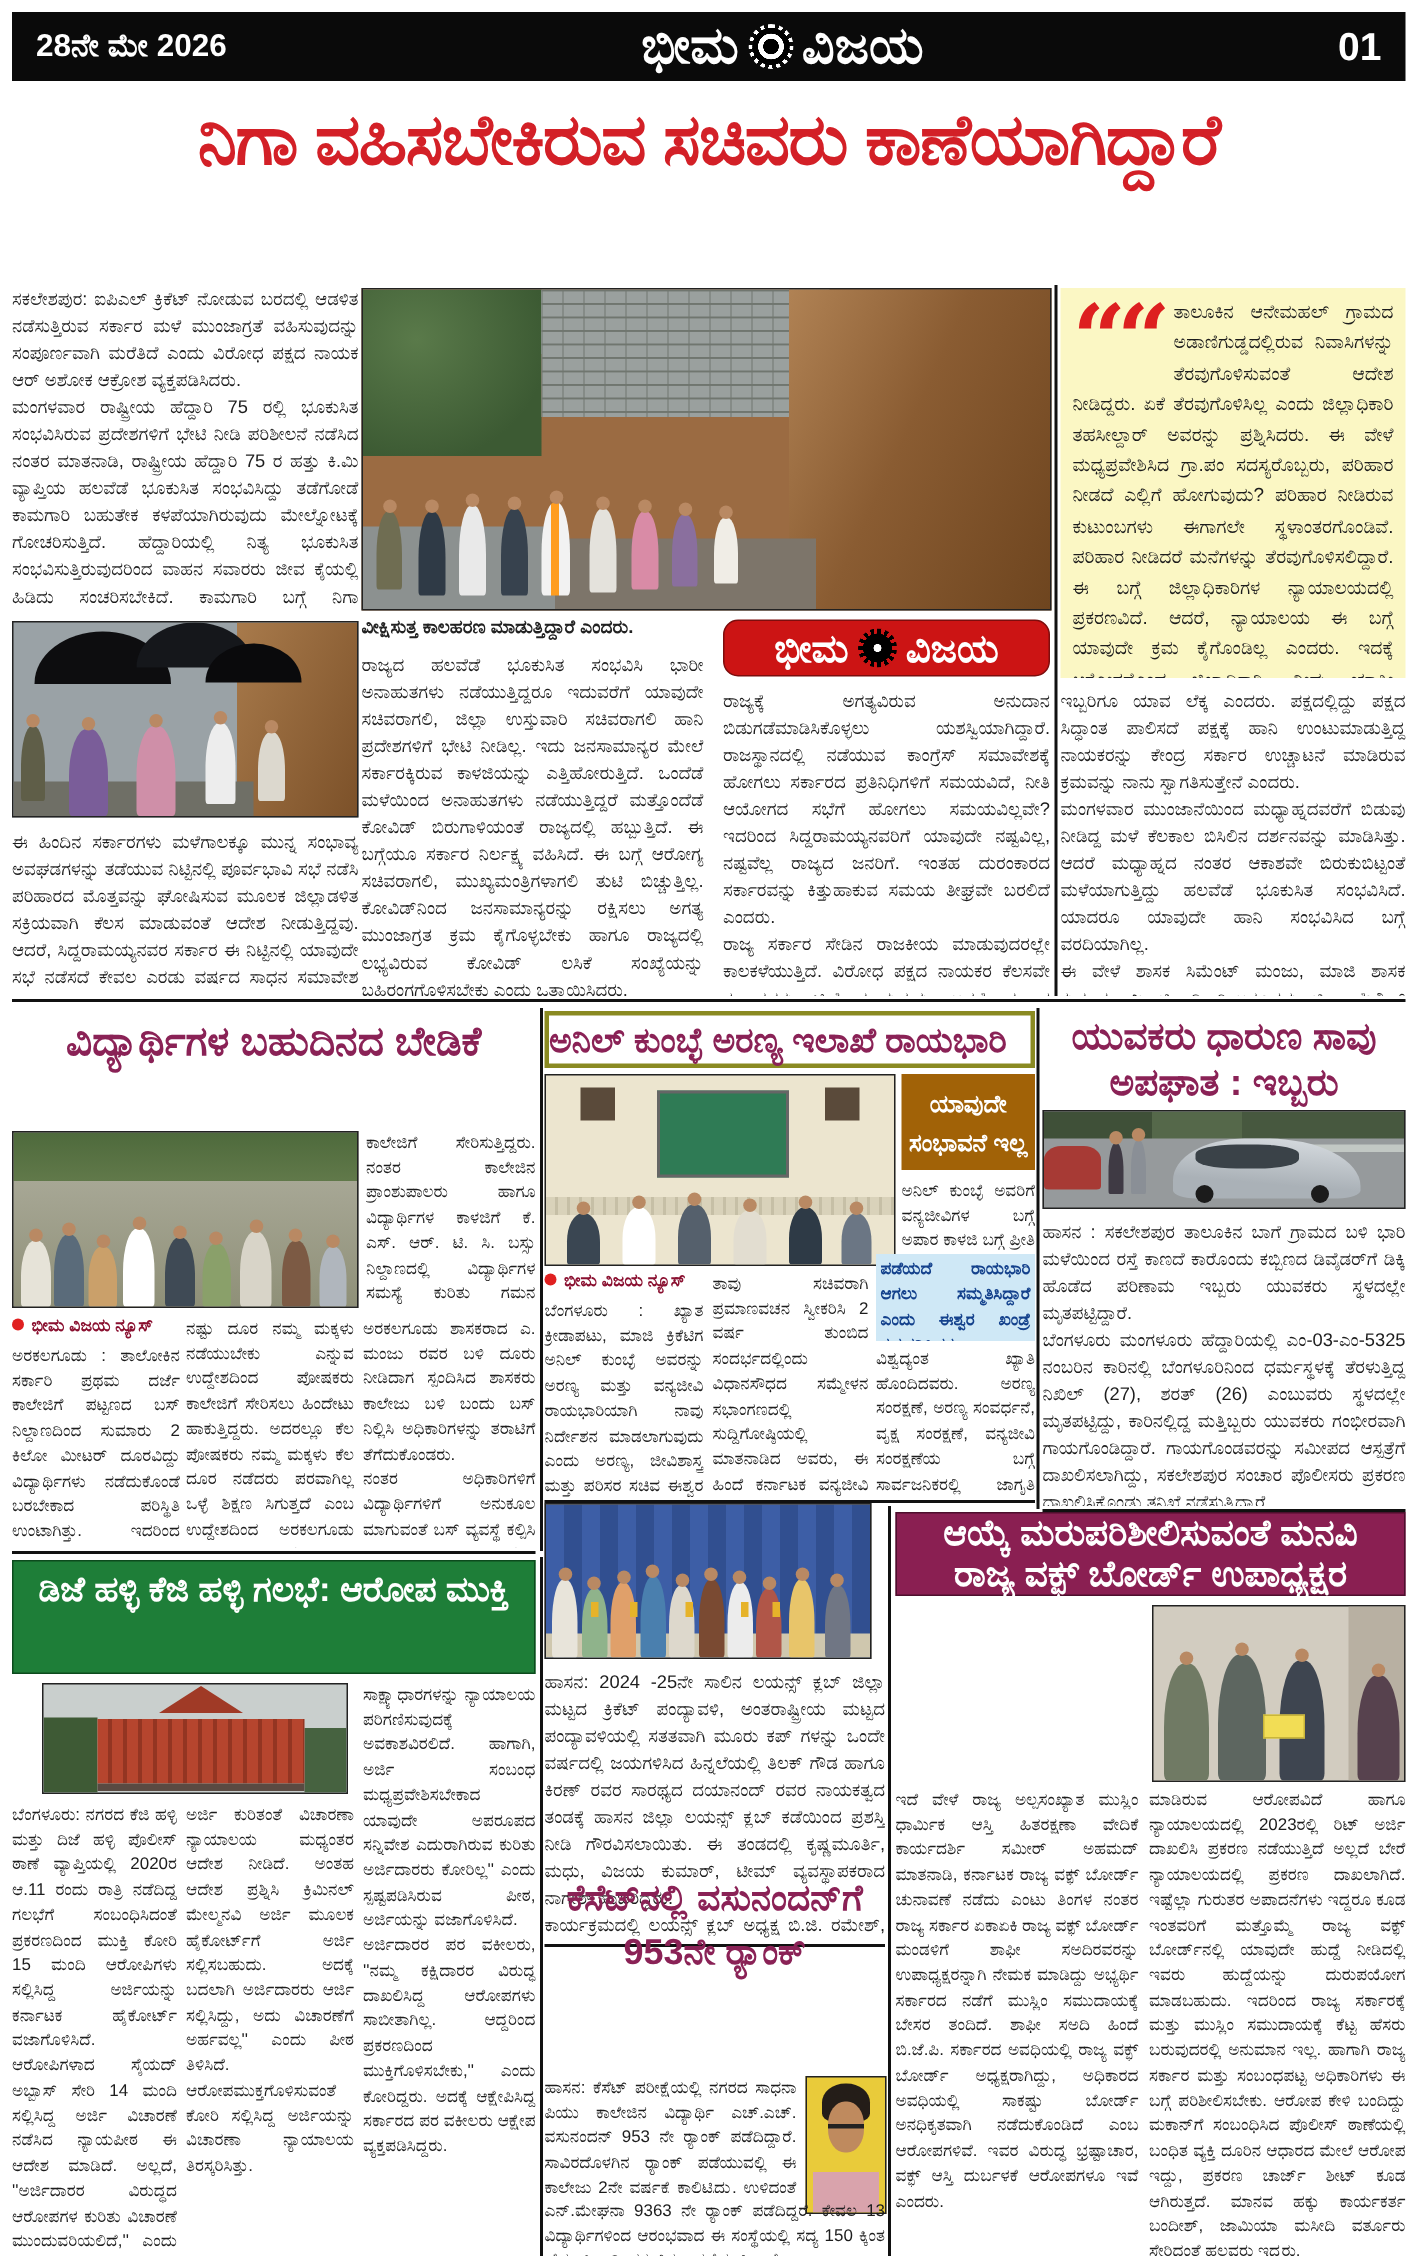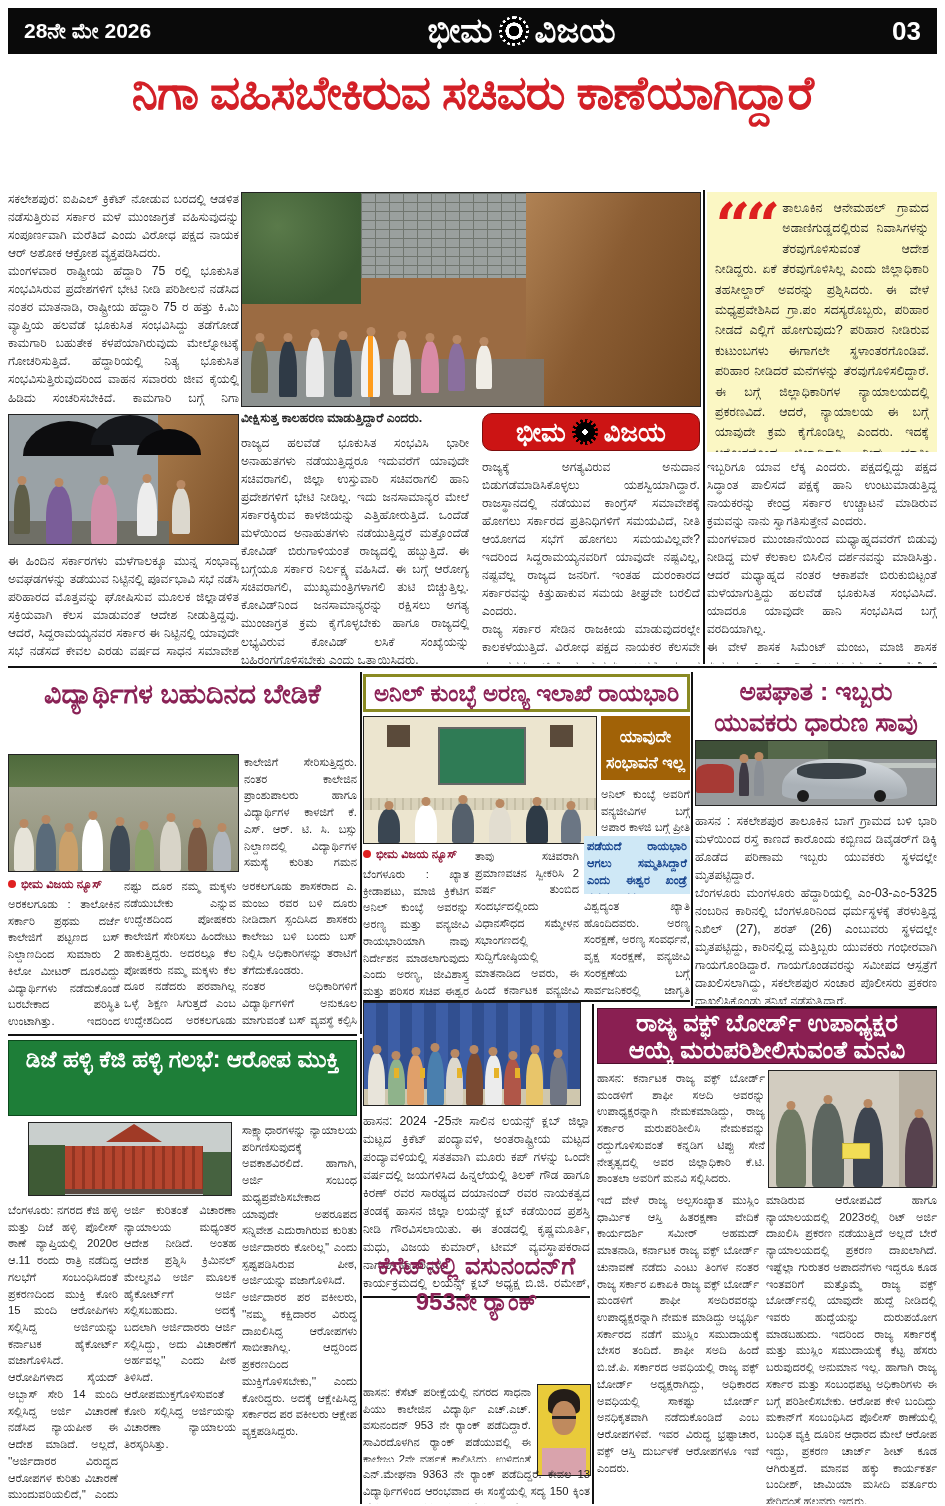--- a/index.html
+++ b/index.html
@@ -34,21 +34,21 @@
   .qbox{position:absolute;left:707px;top:192px;width:230px;height:260px;background:#fbf7c4;
         box-sizing:border-box;padding:6px 8px;font-size:12.6px;line-height:1.62;text-align:justify;overflow:hidden;}
   .qmark{float:left;font-family:"DejaVu Serif",serif;font-size:62px;line-height:52px;color:#dd1f1f;
          font-weight:bold;letter-spacing:-6px;margin:2px 8px 0 0;}
   .qmark::before{content:"\201C\201C";}
   .logo-red{position:absolute;left:482px;top:413px;width:218px;height:38px;background:#cc1414;
             border-radius:10px;color:#fff;font-weight:800;font-size:26px;display:flex;
             align-items:center;justify-content:center;gap:6px;border:1px solid #7d0d0d;box-sizing:border-box;}
   .h-maroon{position:absolute;color:#8a2256;font-weight:800;text-align:center;}
   .box-olive{position:absolute;border:3px solid #8a8a22;box-sizing:border-box;color:#8a2256;
-             font-weight:800;text-align:center;background:#fff;}
+             font-weight:800;background:#fff;}
   .box-green{position:absolute;background:#1e7e38;color:#fff;font-weight:800;text-align:center;
              border:1px solid #0c4a1d;box-sizing:border-box;}
   .box-maroon{position:absolute;background:#8a1f52;color:#fff;font-weight:800;text-align:center;
              border:1px solid #4d0f2d;box-sizing:border-box;}
   .bluechip{position:absolute;background:#a16207;color:#fff;font-weight:800;text-align:center;
             font-size:16px;line-height:1.6;padding-top:8px;box-sizing:border-box;}
   .lightblue{position:absolute;background:#cfe8f6;color:#14418c;font-weight:bold;font-size:11.3px;
              line-height:1.5;text-align:justify;padding:2px 3px;box-sizing:border-box;overflow:hidden;}
   .byline{position:absolute;color:#8a1030;font-weight:bold;font-size:11.5px;white-space:nowrap;}
   .byline::before{content:"";display:inline-block;width:8px;height:8px;border-radius:50%;
@@ -60,21 +60,21 @@
 
 <div id="page">
 
   <div class="topbar">
     <span class="date">28ನೇ ಮೇ 2026</span>
     <span class="mast">
       <span>ಭೀಮ</span>
       <span class="sun"></span>
       <span>ವಿಜಯ</span>
     </span>
-    <span class="pageno">03</span>
+    <span class="pageno">01</span>
   </div>
 
   <div class="headline">ನಿಗಾ ವಹಿಸಬೇಕಿರುವ ಸಚಿವರು ಕಾಣೆಯಾಗಿದ್ದಾರೆ</div>
 
   <div class="txt" style="left:8px;top:190px;width:231px;height:222px;">ಸಕಲೇಶಪುರ: ಐಪಿಎಲ್ ಕ್ರಿಕೆಟ್ ನೋಡುವ ಬರದಲ್ಲಿ ಆಡಳಿತ ನಡೆಸುತ್ತಿರುವ ಸರ್ಕಾರ ಮಳೆ ಮುಂಜಾಗ್ರತೆ ವಹಿಸುವುದನ್ನು ಸಂಪೂರ್ಣವಾಗಿ ಮರೆತಿದೆ ಎಂದು ವಿರೋಧ ಪಕ್ಷದ ನಾಯಕ ಆರ್ ಅಶೋಕ ಆಕ್ರೋಶ ವ್ಯಕ್ತಪಡಿಸಿದರು.
 ಮಂಗಳವಾರ ರಾಷ್ಟ್ರೀಯ ಹೆದ್ದಾರಿ 75 ರಲ್ಲಿ ಭೂಕುಸಿತ ಸಂಭವಿಸಿರುವ ಪ್ರದೇಶಗಳಿಗೆ ಭೇಟಿ ನೀಡಿ ಪರಿಶೀಲನೆ ನಡೆಸಿದ ನಂತರ ಮಾತನಾಡಿ, ರಾಷ್ಟ್ರೀಯ ಹೆದ್ದಾರಿ 75 ರ ಹತ್ತು ಕಿ.ಮಿ ವ್ಯಾಪ್ತಿಯ ಹಲವೆಡೆ ಭೂಕುಸಿತ ಸಂಭವಿಸಿದ್ದು ತಡೆಗೋಡೆ ಕಾಮಗಾರಿ ಬಹುತೇಕ ಕಳಪೆಯಾಗಿರುವುದು ಮೇಲ್ನೋಟಕ್ಕೆ ಗೋಚರಿಸುತ್ತಿದೆ. ಹೆದ್ದಾರಿಯಲ್ಲಿ ನಿತ್ಯ ಭೂಕುಸಿತ ಸಂಭವಿಸುತ್ತಿರುವುದರಿಂದ ವಾಹನ ಸವಾರರು ಜೀವ ಕೈಯಲ್ಲಿ ಹಿಡಿದು ಸಂಚರಿಸಬೇಕಿದೆ. ಕಾಮಗಾರಿ ಬಗ್ಗೆ ನಿಗಾ ವಹಿಸಬೇಕಿರುವ ಸಚಿವರು ಕಾಣೆಯಾಗಿದ್ದಾರೆ. ಈ ನಿಟ್ಟಿನಲ್ಲಿ ಸರ್ಕಾರದ ಗಮನ ಸೆಳೆಯುವ ಉದ್ದೇಶದಿಂದಲೇ ಹಾನಿ ಪ್ರದೇಶಗಳಿಗೆ ಭೇಟಿ ನೀಡುತ್ತಿದ್ದೇನೆ ಎಂದರು.</div>
 
   <div class="photo" style="left:8px;top:414px;width:231px;height:131px;background:#9aa2a6;">
     <div class="abs" style="right:0;top:0;width:35%;height:100%;background:linear-gradient(115deg,#a87a4b,#7c5129);"></div>
     <div class="abs" style="left:0;bottom:0;width:70%;height:18%;background:#6f6f66;"></div>
@@ -177,22 +177,22 @@
   <div class="txt small" style="left:601px;top:786px;width:89px;height:48px;">ಅನಿಲ್ ಕುಂಬ್ಳೆ ಅವರಿಗೆ ವನ್ಯಜೀವಿಗಳ ಬಗ್ಗೆ ಅಪಾರ ಕಾಳಜಿ ಬಗ್ಗೆ ಪ್ರೀತಿ ಇದೆ. ಹೀಗಾಗಿ ಯಾವುದೇ ಸಂಭಾವನೆ</div>
   <div class="lightblue" style="left:584px;top:836px;width:106px;height:58px;">ಪಡೆಯದೆ ರಾಯಭಾರಿ ಆಗಲು ಸಮ್ಮತಿಸಿದ್ದಾರೆ ಎಂದು ಈಶ್ವರ ಖಂಡ್ರೆ ಸ್ಪಷ್ಟಪಡಿಸಿದರು.</div>
   <div class="byline" style="left:363px;top:848px;">ಭೀಮ ವಿಜಯ ನ್ಯೂಸ್</div>
   <div class="txt small" style="left:363px;top:866px;width:106px;height:132px;">ಬೆಂಗಳೂರು : ಖ್ಯಾತ ಕ್ರೀಡಾಪಟು, ಮಾಜಿ ಕ್ರಿಕೆಟಿಗ ಅನಿಲ್ ಕುಂಬ್ಳೆ ಅವರನ್ನು ಅರಣ್ಯ ಮತ್ತು ವನ್ಯಜೀವಿ ರಾಯಭಾರಿಯಾಗಿ ನಾವು ನಿರ್ದೇಶನ ಮಾಡಲಾಗುವುದು ಎಂದು ಅರಣ್ಯ, ಜೀವಿಶಾಸ್ತ್ರ ಮತ್ತು ಪರಿಸರ ಸಚಿವ ಈಶ್ವರ ಬಿ ಖಂಡ್ರೆ ತಿಳಿಸಿದ್ದಾರೆ.</div>
   <div class="txt small" style="left:475px;top:848px;width:104px;height:150px;">ತಾವು ಸಚಿವರಾಗಿ ಪ್ರಮಾಣವಚನ ಸ್ವೀಕರಿಸಿ 2 ವರ್ಷ ತುಂಬಿದ ಸಂದರ್ಭದಲ್ಲಿಂದು ವಿಧಾನಸೌಧದ ಸಮ್ಮೇಳನ ಸಭಾಂಗಣದಲ್ಲಿ ಸುದ್ದಿಗೋಷ್ಠಿಯಲ್ಲಿ ಮಾತನಾಡಿದ ಅವರು, ಈ ಹಿಂದೆ ಕರ್ನಾಟಕ ವನ್ಯಜೀವಿ ಮಂಡಳಿಯ ಉಪಾಧ್ಯಕ್ಷರಾಗಿ ಸೇವೆ ಸಲ್ಲಿಸಿದ ಅನುಭವ ಇರುವ ಅನಿಲ್ ಕುಂಬ್ಳೆ</div>
   <div class="txt small" style="left:584px;top:898px;width:106px;height:100px;">ವಿಶ್ವದ್ಯಂತ ಖ್ಯಾತಿ ಹೊಂದಿದವರು. ಅರಣ್ಯ ಸಂರಕ್ಷಣೆ, ಅರಣ್ಯ ಸಂವರ್ಧನೆ, ವೃಕ್ಷ ಸಂರಕ್ಷಣೆ, ವನ್ಯಜೀವಿ ಸಂರಕ್ಷಣೆಯ ಬಗ್ಗೆ ಸಾರ್ವಜನಿಕರಲ್ಲಿ ಜಾಗೃತಿ ಮೂಡಿಸಲಿದ್ದಾರೆ ಎಂದರು.</div>
   <div class="hline" style="left:363px;top:1000px;width:327px;"></div>
 
   <div class="vline" style="left:691px;top:672px;height:334px;"></div>
   <div class="h-maroon" style="left:695px;top:676px;width:242px;font-size:25px;line-height:31px;">
+    <div>ಯುವಕರು ಧಾರುಣ ಸಾವು</div>
     <div>ಅಪಘಾತ : ಇಬ್ಬರು</div>
-    <div>ಯುವಕರು ಧಾರುಣ ಸಾವು</div>
   </div>
   <div class="photo" style="left:695px;top:740px;width:242px;height:66px;background:#969a9c;">
     <div class="abs" style="left:0;top:0;width:100%;height:28%;background:linear-gradient(90deg,#3f5038 0 30%,#55684a 30% 55%,#47583f 55% 100%);"></div>
     <div class="abs" style="right:0;top:34%;width:50%;height:8%;background:#c2c8c4;"></div>
     <div class="abs" style="left:0;bottom:18%;width:16%;height:46%;background:#a73a35;border-radius:30% 30% 8% 8%;"></div>
     <i class="p" style="left:18%;bottom:14%;width:10px;height:34px;background:#3f3a44;"></i>
     <i class="p" style="left:24%;bottom:14%;width:10px;height:36px;background:#8a8f96;"></i>
     <div class="abs" style="left:36%;bottom:10%;width:52%;height:62%;background:linear-gradient(185deg,#d9dee2,#aab1b7 70%);border-radius:38% 50% 12% 12%/70% 80% 14% 14%;">
       <div class="abs" style="left:12%;top:10%;width:55%;height:40%;background:#3a4248;border-radius:40%;"></div>
     </div>
@@ -251,24 +251,23 @@
   <div class="photo" style="left:537px;top:1384px;width:54px;height:92px;background:#e9cb3a;">
     <div class="abs" style="left:20%;top:4%;width:60%;height:28%;background:#241d18;border-radius:50% 50% 20% 20%;"></div>
     <div class="abs" style="left:26%;top:18%;width:48%;height:38%;background:#bf8a5e;border-radius:45%;"></div>
     <div class="abs" style="left:26%;top:34%;width:48%;height:3px;background:#222;"></div>
     <div class="abs" style="left:8%;bottom:0;width:84%;height:30%;background:#d9a3ac;"></div>
   </div>
   <div class="txt small" style="left:363px;top:1466px;width:227px;height:38px;">ಎನ್.ಮೇಘನಾ 9363 ನೇ ರ‍್ಯಾಂಕ್ ಪಡೆದಿದ್ದರೆ. ಕೇವಲ 13 ವಿದ್ಯಾರ್ಥಿಗಳಿಂದ ಆರಂಭವಾದ ಈ ಸಂಸ್ಥೆಯಲ್ಲಿ ಸದ್ಯ 150 ಕ್ಕಿಂತ ಹೆಚ್ಚು ವಿದ್ಯಾರ್ಥಿಗಳು ಶಿಕ್ಷಣ ಪಡೆಯುತ್ತಿದ್ದಾರೆ.</div>
 
   <div class="vline" style="left:592px;top:1004px;height:500px;"></div>
   <div class="box-maroon" style="left:597px;top:1008px;width:340px;height:56px;font-size:24px;line-height:27px;">
+    <div>ಆಯ್ಕೆ ಮರುಪರಿಶೀಲಿಸುವಂತೆ ಮನವಿ</div>
     <div>ರಾಜ್ಯ ವಕ್ಫ್ ಬೋರ್ಡ್ ಉಪಾಧ್ಯಕ್ಷರ</div>
-    <div>ಆಯ್ಕೆ ಮರುಪರಿಶೀಲಿಸುವಂತೆ ಮನವಿ</div>
-  </div>
-  <div class="txt small" style="left:597px;top:1070px;width:168px;height:118px;">ಹಾಸನ: ಕರ್ನಾಟಕ ರಾಜ್ಯ ವಕ್ಫ್ ಬೋರ್ಡ್ ಮಂಡಳಿಗೆ ಶಾಫೀ ಸಅದಿ ಅವರನ್ನು ಉಪಾಧ್ಯಕ್ಷರನ್ನಾಗಿ ನೇಮಕಮಾಡಿದ್ದು, ರಾಜ್ಯ ಸರ್ಕಾರ ಮರುಪರಿಶೀಲಿಸಿ ನೇಮಕವನ್ನು ರದ್ದುಗೊಳಿಸುವಂತೆ ಕನ್ನಡಿಗ ಟಿಪ್ಪು ಸೇನೆ ನೇತೃತ್ವದಲ್ಲಿ ಅವರ ಜಿಲ್ಲಾಧಿಕಾರಿ ಕೆ.ಟಿ. ಶಾಂತಲಾ ಅವರಿಗೆ ಮನವಿ ಸಲ್ಲಿಸಿದರು.</div>
+  </div>
   <div class="photo" style="left:768px;top:1070px;width:169px;height:118px;background:#d2ccc0;">
     <div class="abs" style="right:0;top:0;width:22%;height:100%;background:#b8b0a2;"></div>
     <i class="p" style="left:4%;bottom:0;width:30px;height:78px;background:#707a64;"></i>
     <i class="p" style="left:26%;bottom:0;width:32px;height:84px;background:#5d6660;"></i>
     <i class="p" style="left:50%;bottom:0;width:30px;height:80px;background:#3e4550;"></i>
     <i class="p" style="right:2%;bottom:0;width:28px;height:70px;background:#57424e;"></i>
     <div class="abs" style="left:44%;bottom:24%;width:26px;height:14px;background:#f2dd55;border:1px solid #c9b53a;"></div>
   </div>
   <div class="txt small" style="left:597px;top:1192px;width:162px;height:312px;">ಇದೆ ವೇಳೆ ರಾಜ್ಯ ಅಲ್ಪಸಂಖ್ಯಾತ ಮುಸ್ಲಿಂ ಧಾರ್ಮಿಕ ಆಸ್ತಿ ಹಿತರಕ್ಷಣಾ ವೇದಿಕೆ ಕಾರ್ಯದರ್ಶಿ ಸಮೀರ್ ಅಹಮದ್ ಮಾತನಾಡಿ, ಕರ್ನಾಟಕ ರಾಜ್ಯ ವಕ್ಫ್ ಬೋರ್ಡ್ ಚುನಾವಣೆ ನಡೆದು ಎಂಟು ತಿಂಗಳ ನಂತರ ರಾಜ್ಯ ಸರ್ಕಾರ ಏಕಾಏಕಿ ರಾಜ್ಯ ವಕ್ಫ್ ಬೋರ್ಡ್ ಮಂಡಳಿಗೆ ಶಾಫೀ ಸಅದಿರವರನ್ನು ಉಪಾಧ್ಯಕ್ಷರನ್ನಾಗಿ ನೇಮಕ ಮಾಡಿದ್ದು ಅಭ್ಯರ್ಥಿ ಸರ್ಕಾರದ ನಡೆಗೆ ಮುಸ್ಲಿಂ ಸಮುದಾಯಕ್ಕೆ ಬೇಸರ ತಂದಿದೆ. ಶಾಫೀ ಸಅದಿ ಹಿಂದೆ ಬಿ.ಜೆ.ಪಿ. ಸರ್ಕಾರದ ಅವಧಿಯಲ್ಲಿ ರಾಜ್ಯ ವಕ್ಫ್ ಬೋರ್ಡ್ ಅಧ್ಯಕ್ಷರಾಗಿದ್ದು, ಅಧಿಕಾರದ ಅವಧಿಯಲ್ಲಿ ಸಾಕಷ್ಟು ಬೋರ್ಡ್ ಅನಧಿಕೃತವಾಗಿ ನಡೆದುಕೊಂಡಿದೆ ಎಂಬ ಆರೋಪಗಳಿವೆ. ಇವರ ವಿರುದ್ಧ ಭ್ರಷ್ಟಾಚಾರ, ವಕ್ಫ್ ಆಸ್ತಿ ದುರ್ಬಳಕೆ ಆರೋಪಗಳೂ ಇವೆ ಎಂದರು.</div>
   <div class="txt small" style="left:766px;top:1192px;width:171px;height:312px;">ಮಾಡಿರುವ ಆರೋಪವಿದೆ ಹಾಗೂ ನ್ಯಾಯಾಲಯದಲ್ಲಿ 2023ರಲ್ಲಿ ರಿಟ್ ಅರ್ಜಿ ದಾಖಲಿಸಿ ಪ್ರಕರಣ ನಡೆಯುತ್ತಿದೆ ಅಲ್ಲದೆ ಬೇರೆ ನ್ಯಾಯಾಲಯದಲ್ಲಿ ಪ್ರಕರಣ ದಾಖಲಾಗಿದೆ. ಇಷ್ಟೆಲ್ಲಾ ಗುರುತರ ಅಪಾದನೆಗಳು ಇದ್ದರೂ ಕೂಡ ಇಂತವರಿಗೆ ಮತ್ತೊಮ್ಮೆ ರಾಜ್ಯ ವಕ್ಫ್ ಬೋರ್ಡ್‌ನಲ್ಲಿ ಯಾವುದೇ ಹುದ್ದೆ ನೀಡಿದಲ್ಲಿ ಇವರು ಹುದ್ದೆಯನ್ನು ದುರುಪಯೋಗ ಮಾಡಬಹುದು. ಇದರಿಂದ ರಾಜ್ಯ ಸರ್ಕಾರಕ್ಕೆ ಮತ್ತು ಮುಸ್ಲಿಂ ಸಮುದಾಯಕ್ಕೆ ಕೆಟ್ಟ ಹೆಸರು ಬರುವುದರಲ್ಲಿ ಅನುಮಾನ ಇಲ್ಲ. ಹಾಗಾಗಿ ರಾಜ್ಯ ಸರ್ಕಾರ ಮತ್ತು ಸಂಬಂಧಪಟ್ಟ ಅಧಿಕಾರಿಗಳು ಈ ಬಗ್ಗೆ ಪರಿಶೀಲಿಸಬೇಕು. ಆರೋಪ ಕೇಳಿ ಬಂದಿದ್ದು ಮಕಾನ್‌ಗೆ ಸಂಬಂಧಿಸಿದ ಪೊಲೀಸ್ ಠಾಣೆಯಲ್ಲಿ ಬಂಧಿತ ವ್ಯಕ್ತಿ ದೂರಿನ ಆಧಾರದ ಮೇಲೆ ಆರೋಪ ಇದ್ದು, ಪ್ರಕರಣ ಚಾರ್ಜ್ ಶೀಟ್ ಕೂಡ ಆಗಿರುತ್ತದೆ. ಮಾನವ ಹಕ್ಕು ಕಾರ್ಯಕರ್ತ ಬಂದೀಶ್, ಜಾಮಿಯಾ ಮಸೀದಿ ವರ್ತೂರು ಸೇರಿದಂತೆ ಹಲವರು ಇದ್ದರು.</div>

